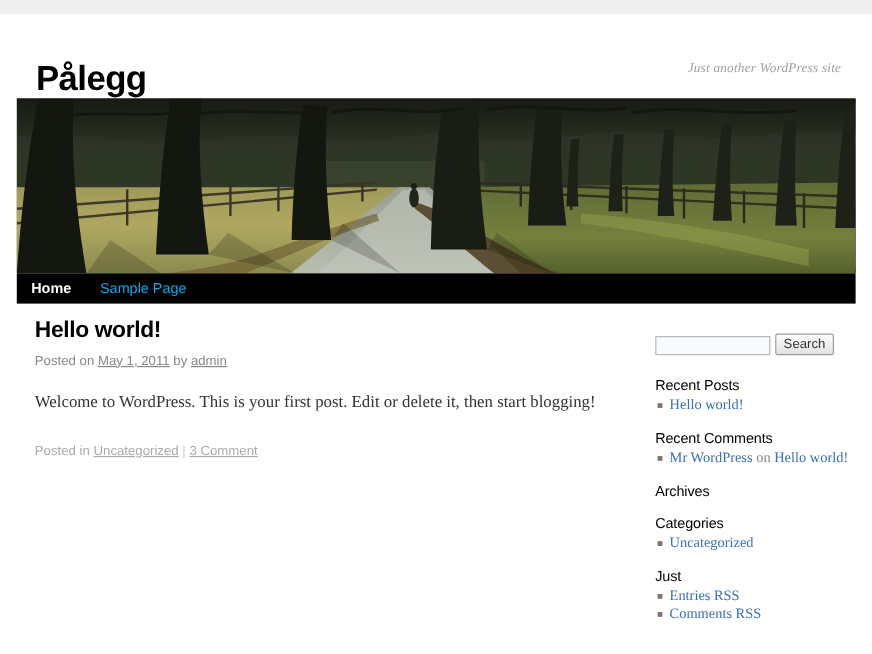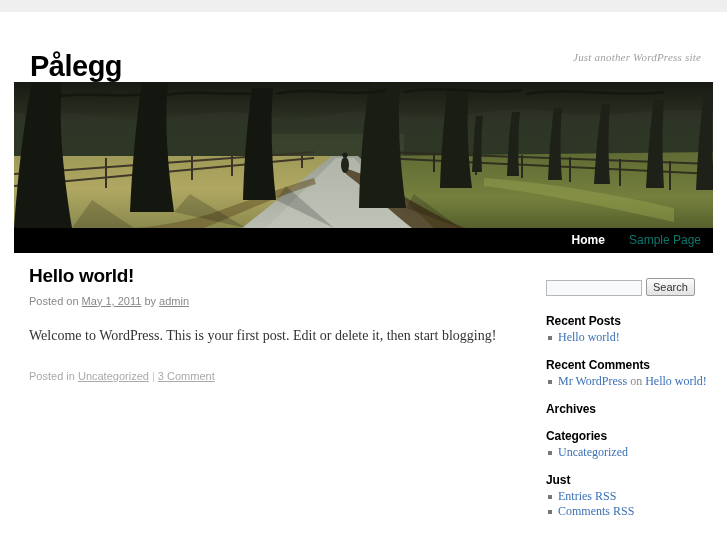--- a/index.html
+++ b/index.html
@@ -84,29 +84,28 @@
     background: #000000;
     box-sizing: border-box;
   }
   .nav ul {
     margin: 0;
     padding: 0;
     list-style: none;
     display: flex;
     align-items: center;
     height: 25px;
-    justify-content: flex-end;
   }
   .nav li { margin: 0; }
   .nav a {
     display: block;
     padding: 0 12px;
     line-height: 25px;
     font-size: 12px;
-    color: #0f766e;
+    color: #0ea5e9;
     text-decoration: none;
     font-family: "Liberation Sans", sans-serif;
   }
   .nav li.current a {
     color: #ffffff;
     font-weight: bold;
   }
   
   .main {
     position: absolute;
@@ -193,21 +192,21 @@
     font-family: "Liberation Sans", sans-serif;
     font-size: 11px;
     color: #333333;
     cursor: pointer;
   }
   .widget { margin-bottom: 13px; }
   .widget-title {
     margin: 0 0 2px 0;
     font-family: "Liberation Sans", sans-serif;
     font-size: 12px;
-    font-weight: bold;
+    font-weight: normal;
     color: #000000;
     letter-spacing: -0.1px;
   }
   .widget ul {
     margin: 0;
     padding: 0 0 0 12px;
     list-style: none;
   }
   .widget li {
     position: relative;

